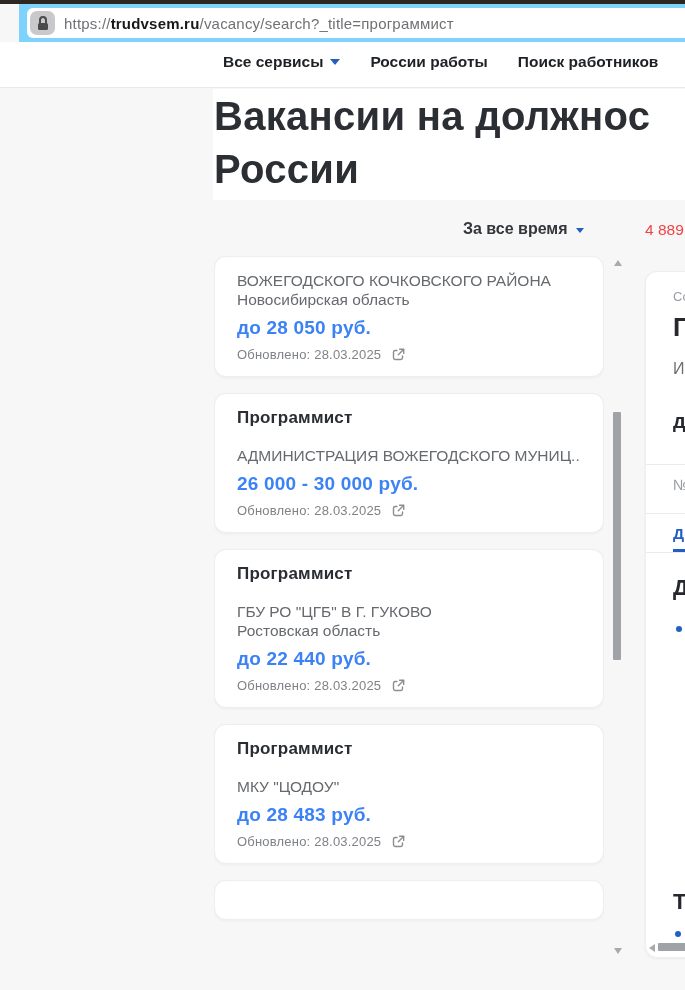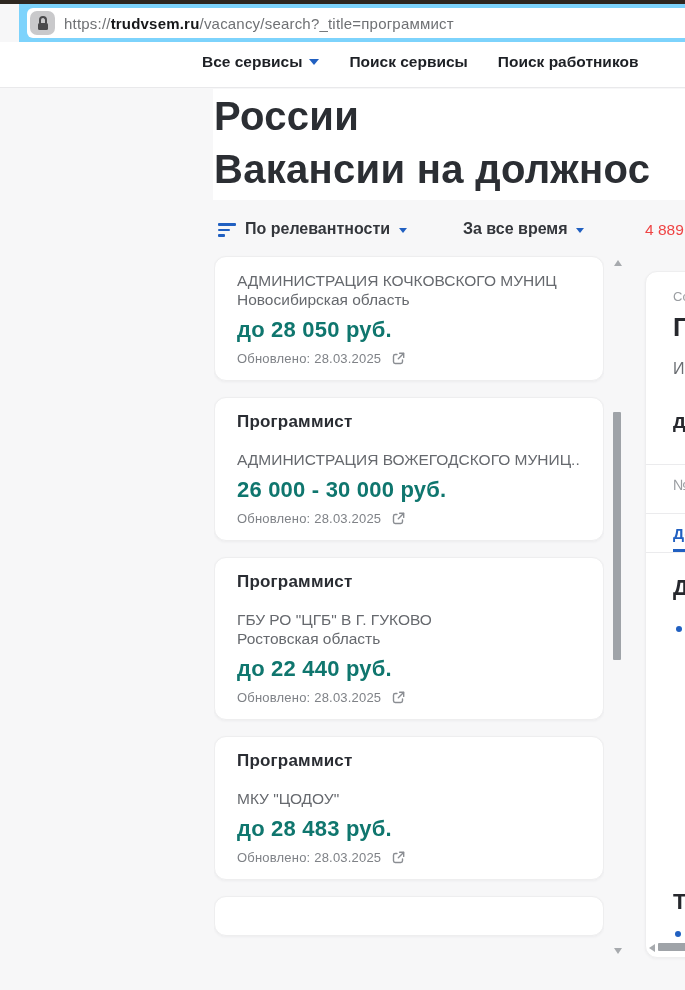--- a/index.html
+++ b/index.html
@@ -22,21 +22,21 @@
   }
   .lock-shackle { width:8px; height:7px; border:2px solid #4a4a4c; border-bottom:none;
     border-radius:5px 5px 0 0; }
   .lock-body { width:10px; height:7px; background:#4a4a4c; border-radius:1.5px; }
   .url-text { margin-left:9px; font-size:15px; color:#6f7174; white-space:nowrap; letter-spacing:.2px; }
   .url-text b { color:#17181a; font-weight:700; }
 
   
   .nav-bar { position:absolute; left:0; top:42px; width:685px; height:46px; background:#ffffff;
     border-bottom:1px solid #e9e9eb; }
-  .nav-row { position:absolute; left:202px; top:0; height:40px; display:flex; align-items:center; gap:30px; }
+  .nav-row { position:absolute; left:223px; top:0; height:40px; display:flex; align-items:center; gap:30px; }
   .nav-item { font-size:15.5px; font-weight:700; color:#1d2025; white-space:nowrap; display:flex;
     align-items:center; gap:7px; cursor:pointer; }
   .caret-down { width:0; height:0; border-left:5px solid transparent; border-right:5px solid transparent;
     border-top:6px solid #2160c1; display:inline-block; }
 
   
   .header-white { position:absolute; left:213px; top:89px; width:472px; height:111px; background:#ffffff; overflow:hidden; }
   .page-title { padding:2px 0 0 1px; font-size:40px; line-height:51px; font-weight:700; color:#2b2e33;
     letter-spacing:.3px; white-space:nowrap; }
 
@@ -57,21 +57,21 @@
   .list { position:absolute; left:214px; top:255px; width:390px; height:703px; overflow:hidden; }
   .card {
     background:#ffffff; border-radius:12px; border:1px solid #eeeeef;
     box-shadow:0 1px 3px rgba(40,40,60,.05);
     padding:14px 22px; margin-bottom:16px; cursor:pointer;
   }
   .card:first-child { margin-top:1px; }
   .vacancy-title { font-size:17px; font-weight:700; color:#2a2d33; letter-spacing:.2px; margin-bottom:18px; }
   .company-line { font-size:15.5px; line-height:19px; color:#66696e; white-space:nowrap; overflow:hidden; }
   .region-line { font-size:15.5px; line-height:19px; color:#66696e; }
-  .salary-line { font-size:22px; font-weight:700; color:#0f766e; margin:8px 0; letter-spacing:.2px; }
+  .salary-line { font-size:19px; font-weight:700; color:#3b82f6; margin:8px 0; letter-spacing:.2px; }
   .updated-row { display:flex; align-items:center; gap:10px; }
   .updated-text { font-size:13px; color:#7f8287; letter-spacing:.2px; }
   .ext-icon { width:15px; height:15px; cursor:pointer; }
   .ext-icon path { stroke:#8a8d92; stroke-width:1.4; fill:none; stroke-linecap:round; stroke-linejoin:round; }
   .card-sliver { height:40px; }
 
   
   .vscroll-up { position:absolute; left:614px; top:260px; width:0; height:0;
     border-left:4.5px solid transparent; border-right:4.5px solid transparent;
     border-bottom:6px solid #a7aaae; cursor:pointer; }
@@ -123,54 +123,45 @@
     </div>
   </div>
 
   <div class="nav-bar">
     <div class="nav-row">
       <div class="nav-item">
         <span>Все сервисы</span>
         <span class="caret-down"></span>
       </div>
       <div class="nav-item">
-        <span>Поиск сервисы</span>
+        <span>России работы</span>
       </div>
       <div class="nav-item">
         <span>Поиск работников</span>
       </div>
     </div>
   </div>
 
   <div class="header-white">
+    <div class="page-title">Вакансии на должнос</div>
     <div class="page-title">России</div>
-    <div class="page-title">Вакансии на должнос</div>
   </div>
 
   <div class="toolbar">
-    <div class="sort-group">
-      <span class="sort-icon">
-          <i></i>
-          <i></i>
-          <i></i>
-        </span>
-      <span class="toolbar-label">По релевантности</span>
-      <span class="caret-down"></span>
-    </div>
     <div class="period-group">
       <span class="toolbar-label">За все время</span>
       <span class="caret-down"></span>
     </div>
     <div class="count-label">4 889</div>
   </div>
 
   <div class="list">
 
     <div class="card">
-      <div class="company-line">АДМИНИСТРАЦИЯ КОЧКОВСКОГО МУНИЦ</div>
+      <div class="company-line">ВОЖЕГОДСКОГО КОЧКОВСКОГО РАЙОНА</div>
       <div class="region-line">Новосибирская область</div>
       <div class="salary-line">до 28 050 руб.</div>
       <div class="updated-row">
         <span class="updated-text">Обновлено: 28.03.2025</span>
         <svg class="ext-icon" viewBox="0 0 15 15">
             <path d="M6 3.5H4.2C3.3 3.5 2.5 4.3 2.5 5.2v5.6c0 .9.8 1.7 1.7 1.7h5.6c.9 0 1.7-.8 1.7-1.7V9"></path>
             <path d="M8.6 2.3h4.1v4.1"></path>
             <path d="M12.5 2.5L7.3 7.7"></path>
           </svg>
       </div>

